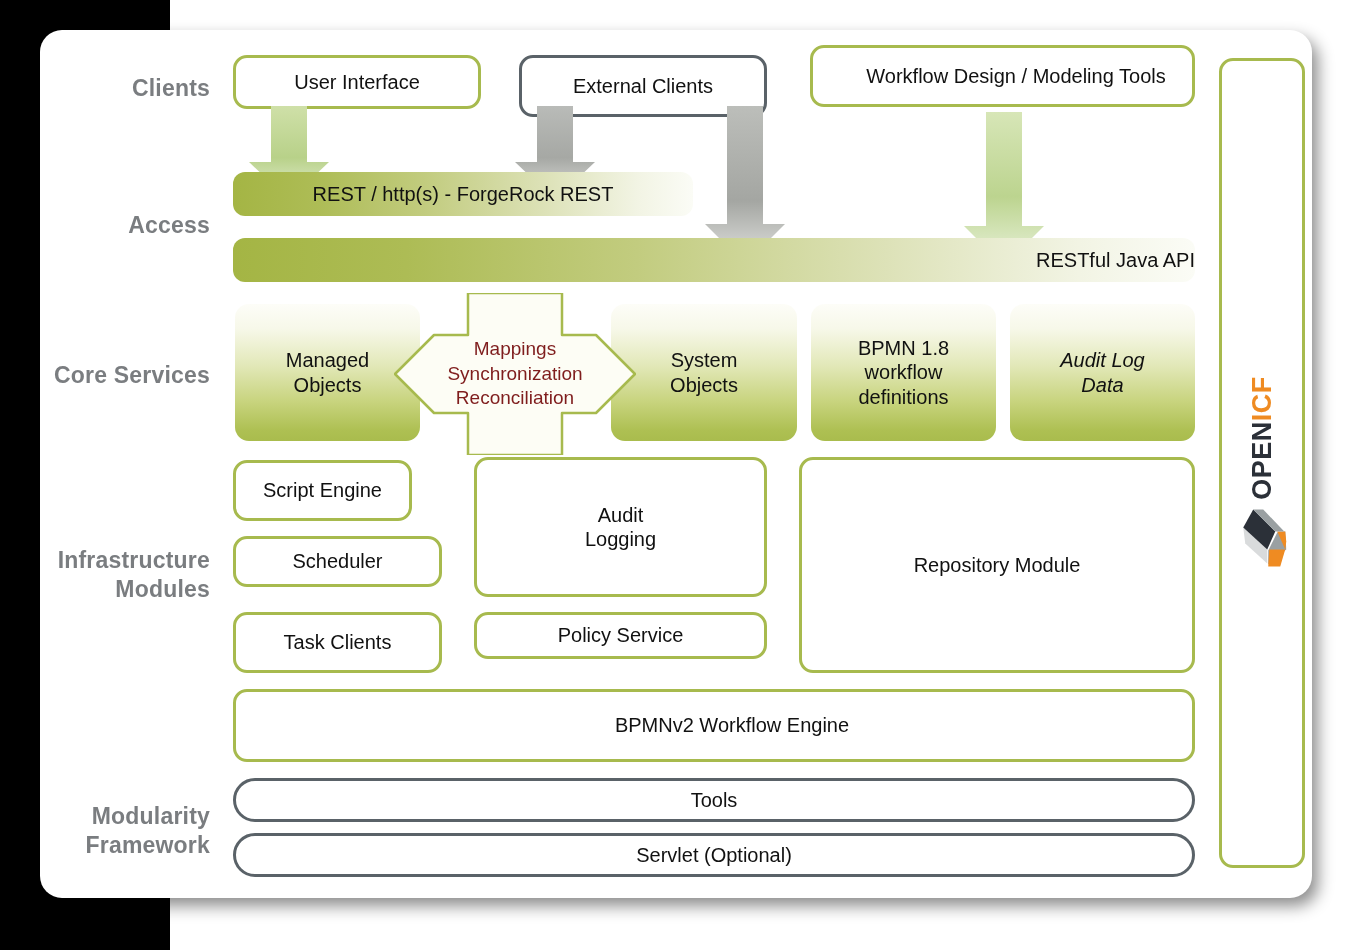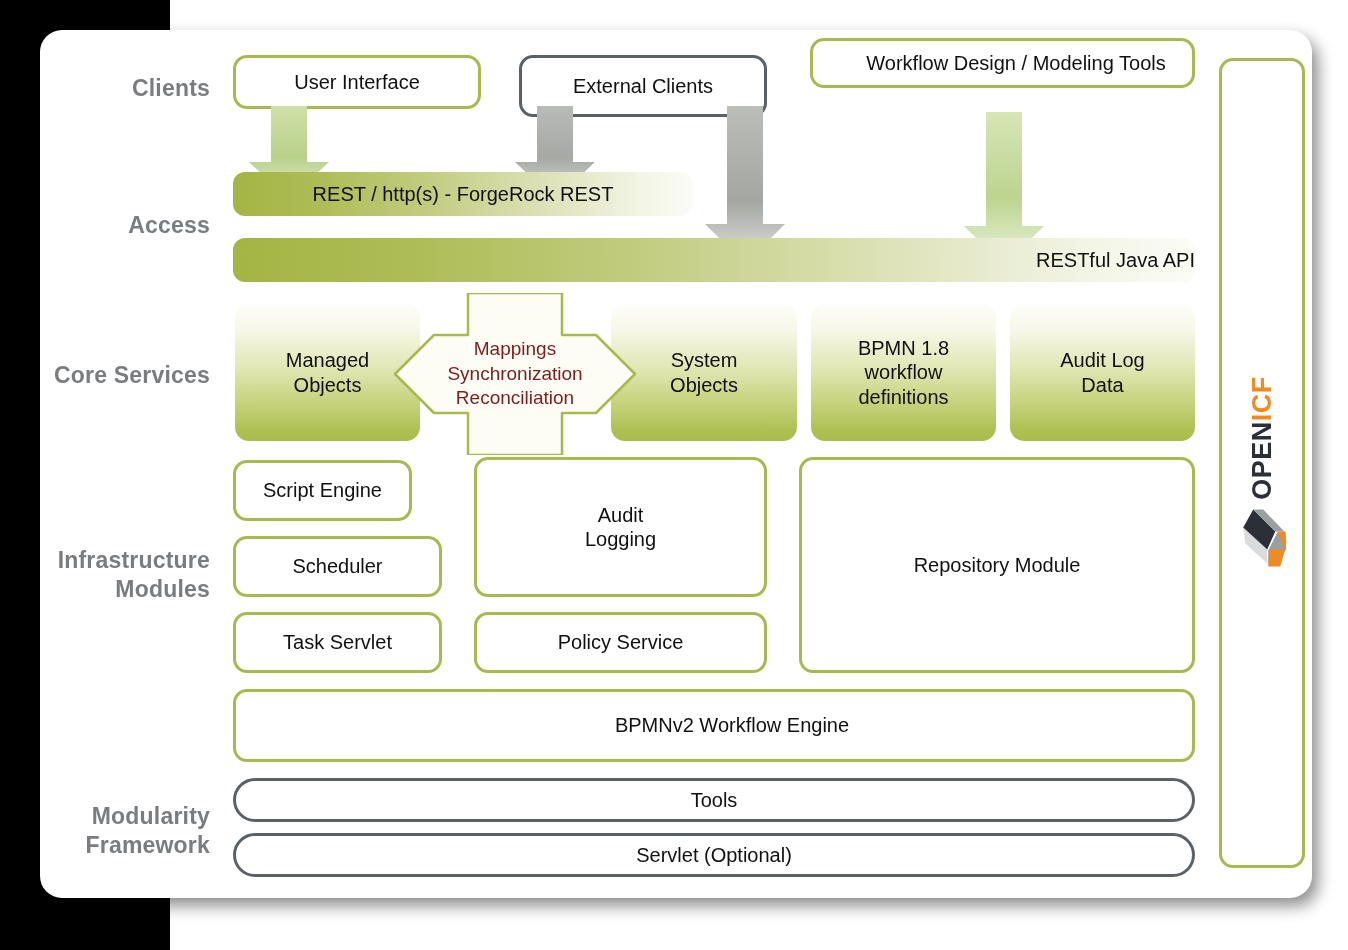--- a/index.html
+++ b/index.html
@@ -140,21 +140,21 @@
 Framework</div>
 
 <div class="node outline-green" style="left:233px; top:55px; width:248px; height:54px;">
   <span>User Interface</span>
 </div>
 
 <div class="node outline-gray" style="left:519px; top:55px; width:248px; height:62px;">
   <span>External Clients</span>
 </div>
 
-<div class="node outline-green" style="left:810px; top:38px; width:385px; height:50px;padding-left:27px;">
+<div class="node outline-green" style="left:810px; top:45px; width:385px; height:62px;padding-left:27px;">
   <span>Workflow Design / Modeling Tools</span>
 </div>
 
 <svg class="down-arrow" style="left:247px; top:106px;" width="84" height="96" viewBox="0 0 84 96">
   <defs>
     <linearGradient id="gGreen1" x1="0" y1="0" x2="0" y2="1">
       <stop offset="0%" stop-color="#cfe0a8"></stop>
       <stop offset="55%" stop-color="#b8d189"></stop>
       <stop offset="100%" stop-color="#e9f2da"></stop>
     </linearGradient>
@@ -212,49 +212,49 @@
   <span>System
 Objects</span>
 </div>
 
 <div class="node block-core" style="left:811px; top:304px; width:185px; height:137px;">
   <span>BPMN 1.8
 workflow
 definitions</span>
 </div>
 
-<div class="node block-core" style="left:1010px; top:304px; width:185px; height:137px;">
+<div class="node block-core" style="left:1010px; top:304px; width:185px; height:137px;font-style:italic;">
   <span>Audit Log
 Data</span>
 </div>
 
 <div id="mapping-arrow">
   <svg width="242" height="162" viewBox="0 0 242 162">
     <polygon points="74,0 168,0 168,42 202,42 241,81 202,120 168,120 168,162 74,162 74,120 40,120 1,81 40,42 74,42" fill="#fdfdf5" stroke="#a7ba4e" stroke-width="2.5" stroke-linejoin="round"></polygon>
   </svg>
   <div class="lbl">Mappings
 Synchronization
 Reconciliation</div>
 </div>
 
 <div class="node outline-green" style="left:233px; top:460px; width:179px; height:61px;">
   <span>Script Engine</span>
 </div>
-<div class="node outline-green" style="left:233px; top:536px; width:209px; height:61px;">
+<div class="node outline-green" style="left:233px; top:536px; width:209px; height:51px;">
   <span>Scheduler</span>
 </div>
 <div class="node outline-green" style="left:233px; top:612px; width:209px; height:61px;">
-  <span>Task Servlet</span>
+  <span>Task Clients</span>
 </div>
 
 <div class="node outline-green" style="left:474px; top:457px; width:293px; height:140px;">
   <span>Audit
 Logging</span>
 </div>
-<div class="node outline-green" style="left:474px; top:612px; width:293px; height:61px;">
+<div class="node outline-green" style="left:474px; top:612px; width:293px; height:47px;">
   <span>Policy Service</span>
 </div>
 
 <div class="node outline-green" style="left:799px; top:457px; width:396px; height:216px;">
   <span>Repository Module</span>
 </div>
 
 <div class="node outline-green" style="left:233px; top:689px; width:962px; height:73px;padding-left:36px;">
   <span>BPMNv2  Workflow Engine</span>
 </div>

